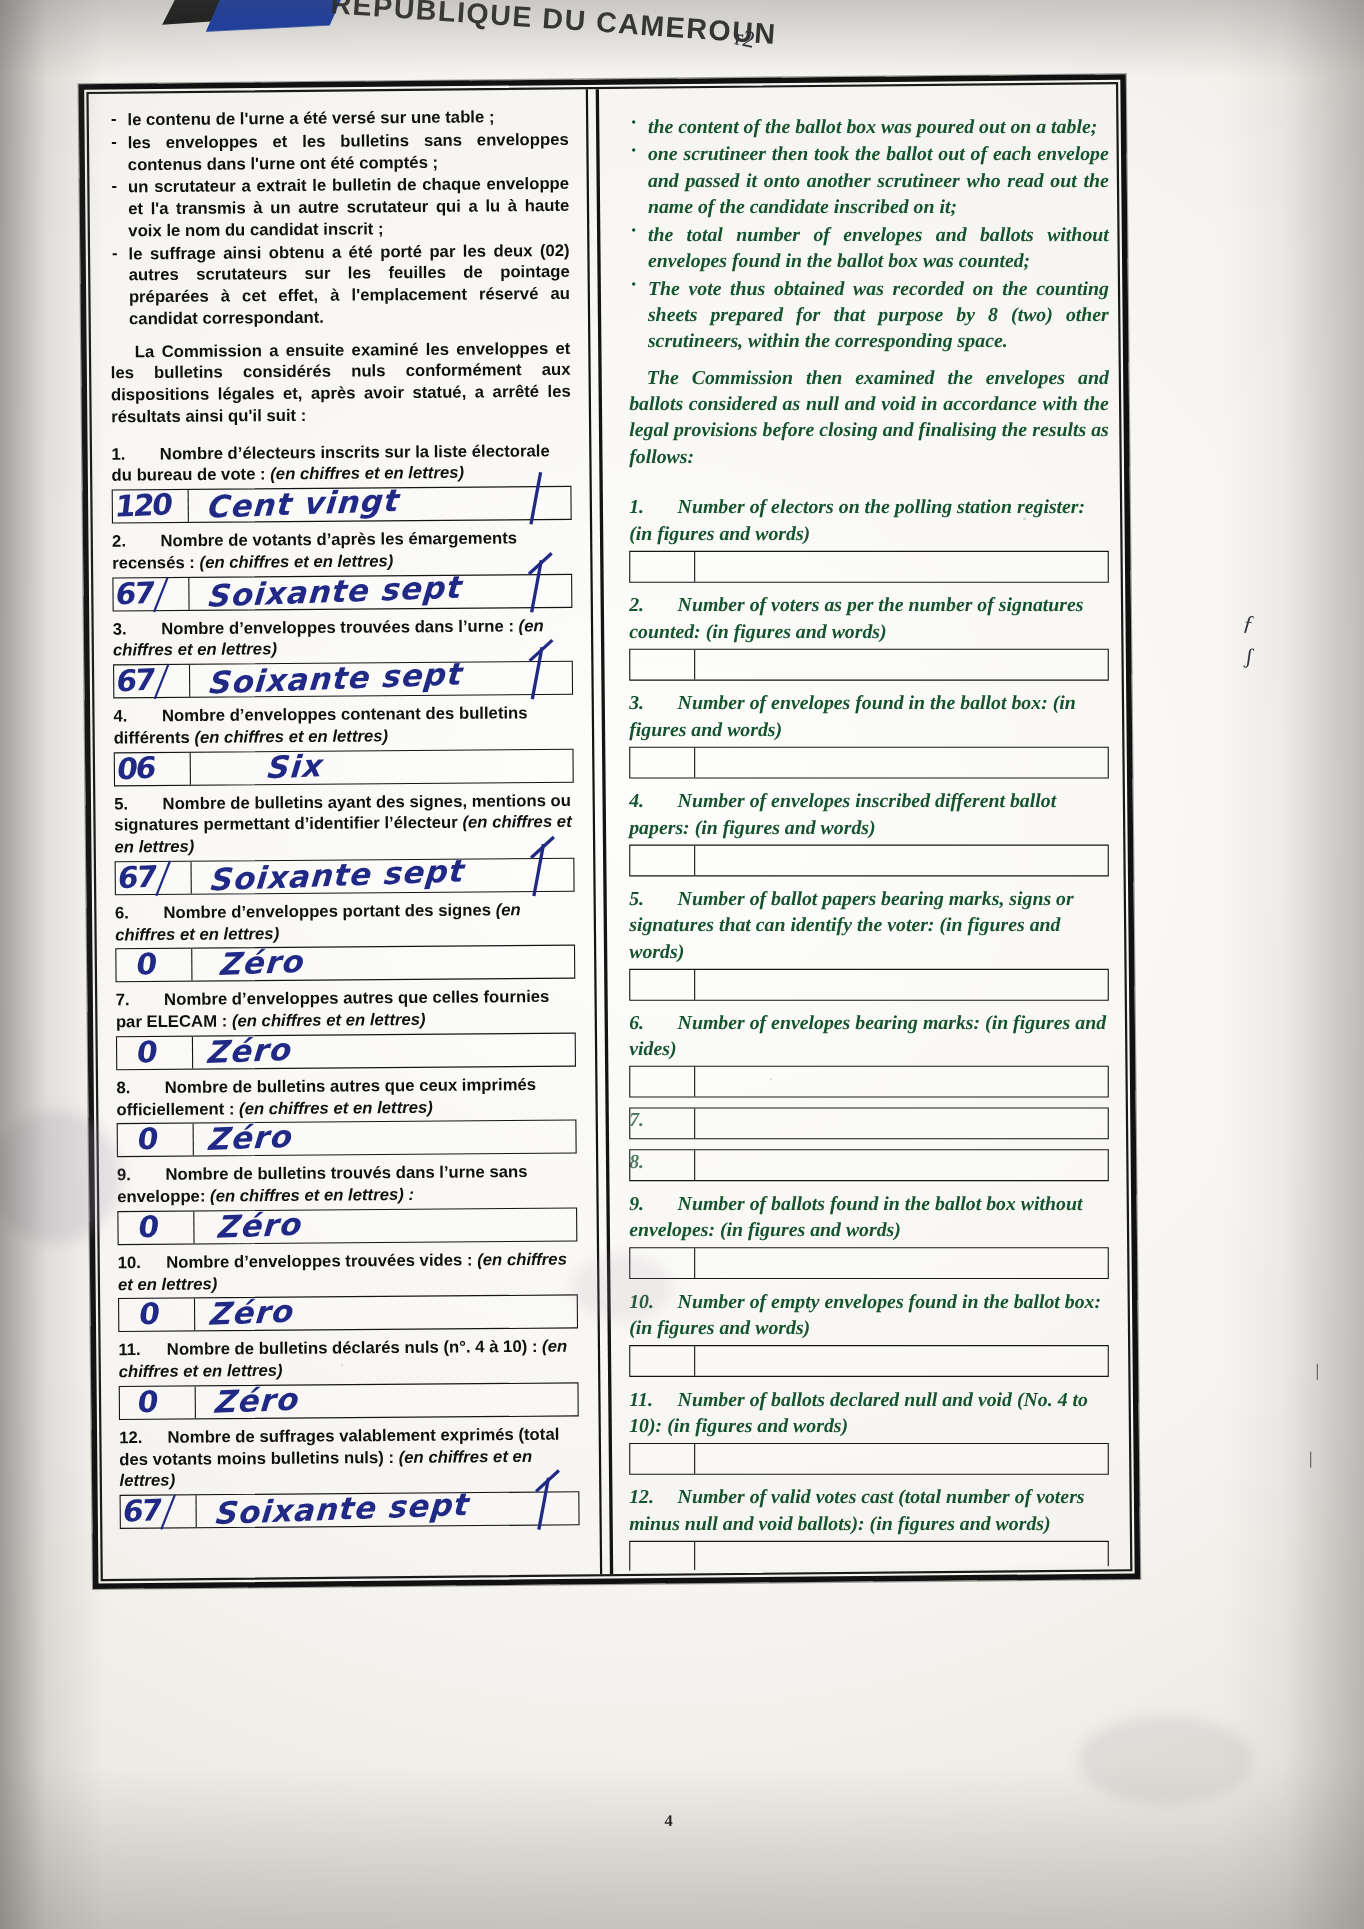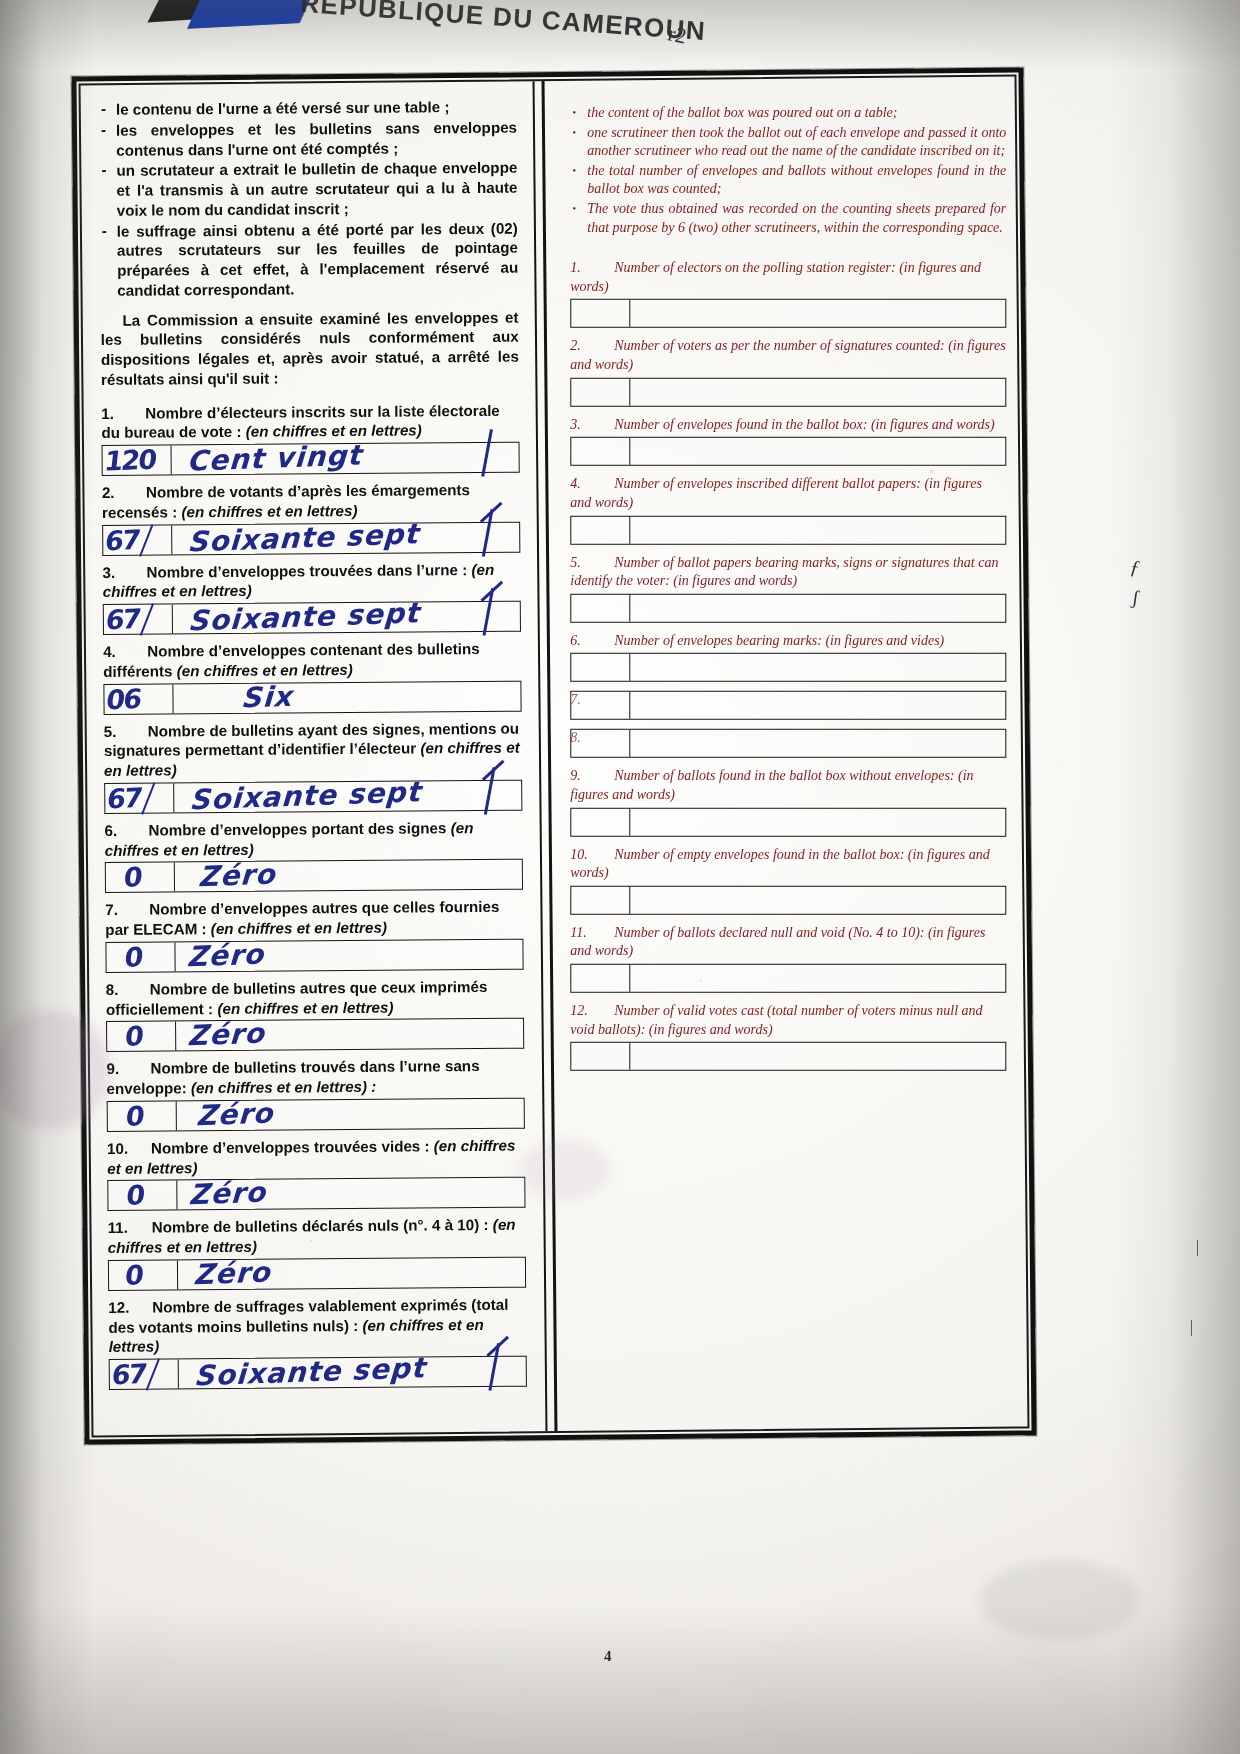--- a/index.html
+++ b/index.html
@@ -127,24 +127,24 @@
   .fr {
     font-family: "Liberation Sans", sans-serif;
     font-size: 15.2px;
     line-height: 1.30;
     color: #101010;
     font-weight: 600;
   }
   .en {
     font-family: "Liberation Serif", serif;
     font-style: italic;
-    font-weight: normal;
-    font-size: 14px;
+    font-weight: bold;
+    font-size: 18px;
     line-height: 1.33;
-    color: #7f1d1d;
+    color: #14532d;
   }
   ul.bullets {
     list-style: none;
     margin: 0 0 10px 0;
     padding: 0;
   }
   ul.bullets li {
     position: relative;
     padding-left: 17px;
     margin-bottom: 1px;
@@ -460,22 +460,23 @@
         </ol>
       </div>
     </div>
 
     <div class="col col-en">
       <div class="inner-en en">
         <ul class="bullets en-b">
           <li>the content of the ballot box was poured out on a table;</li>
           <li>one scrutineer then took the ballot out of each envelope and passed it onto another scrutineer who read out the name of the candidate inscribed on it;</li>
           <li>the total number of envelopes and ballots without envelopes found in the ballot box was counted;</li>
-          <li>The vote thus obtained was recorded on the counting sheets prepared for that purpose by 6 (two) other scrutineers, within the corresponding space.</li>
+          <li>The vote thus obtained was recorded on the counting sheets prepared for that purpose by 8 (two) other scrutineers, within the corresponding space.</li>
         </ul>
+        <p class="para en-p">The Commission then examined the envelopes and ballots considered as null and void in accordance with the legal provisions before closing and finalising the results as follows:</p>
 
         <ol class="qlist" style="margin-top:22px">
 
           <li class="q" style="margin-bottom:6px">
             <span class="q-num">1.</span>
             <span class="q-text">Number of electors on the polling station register: (in figures and words)</span>
             <div class="ansbox en-box">
               <div class="fig"></div>
               <div class="wrd"></div>
             </div>

